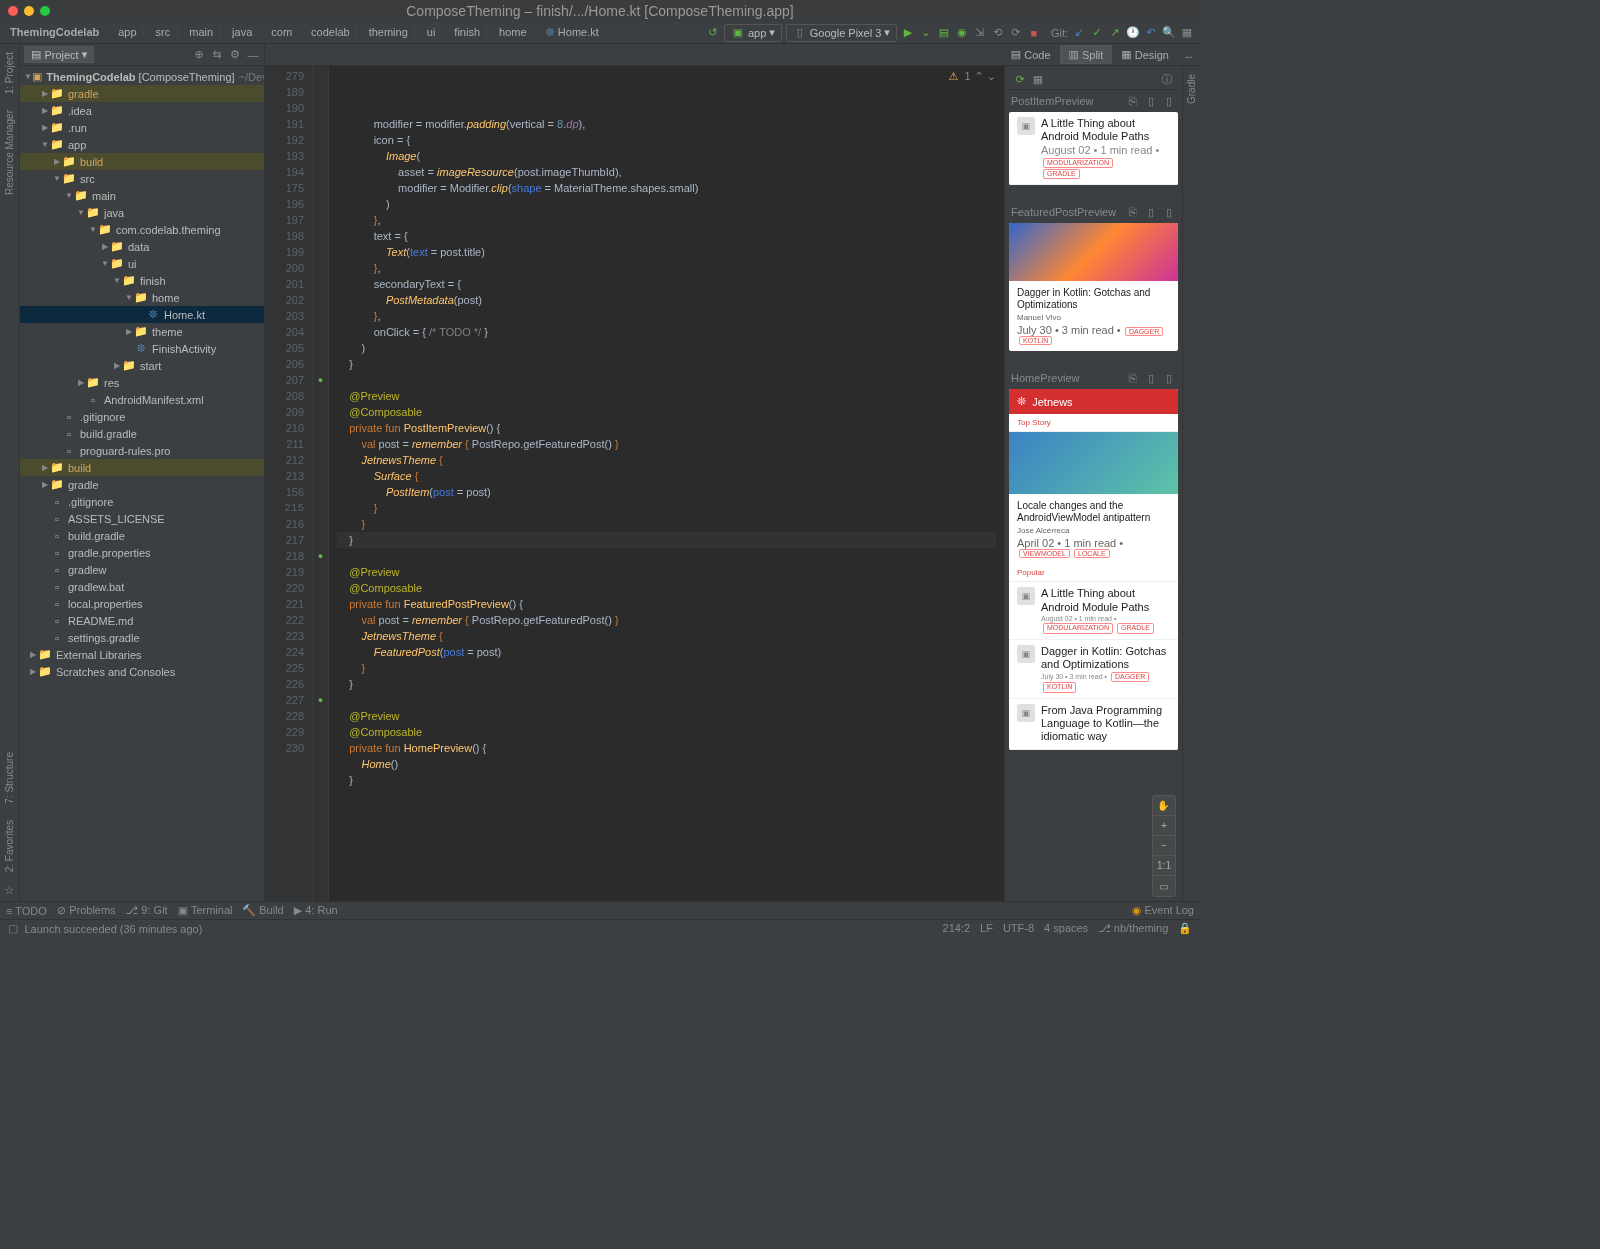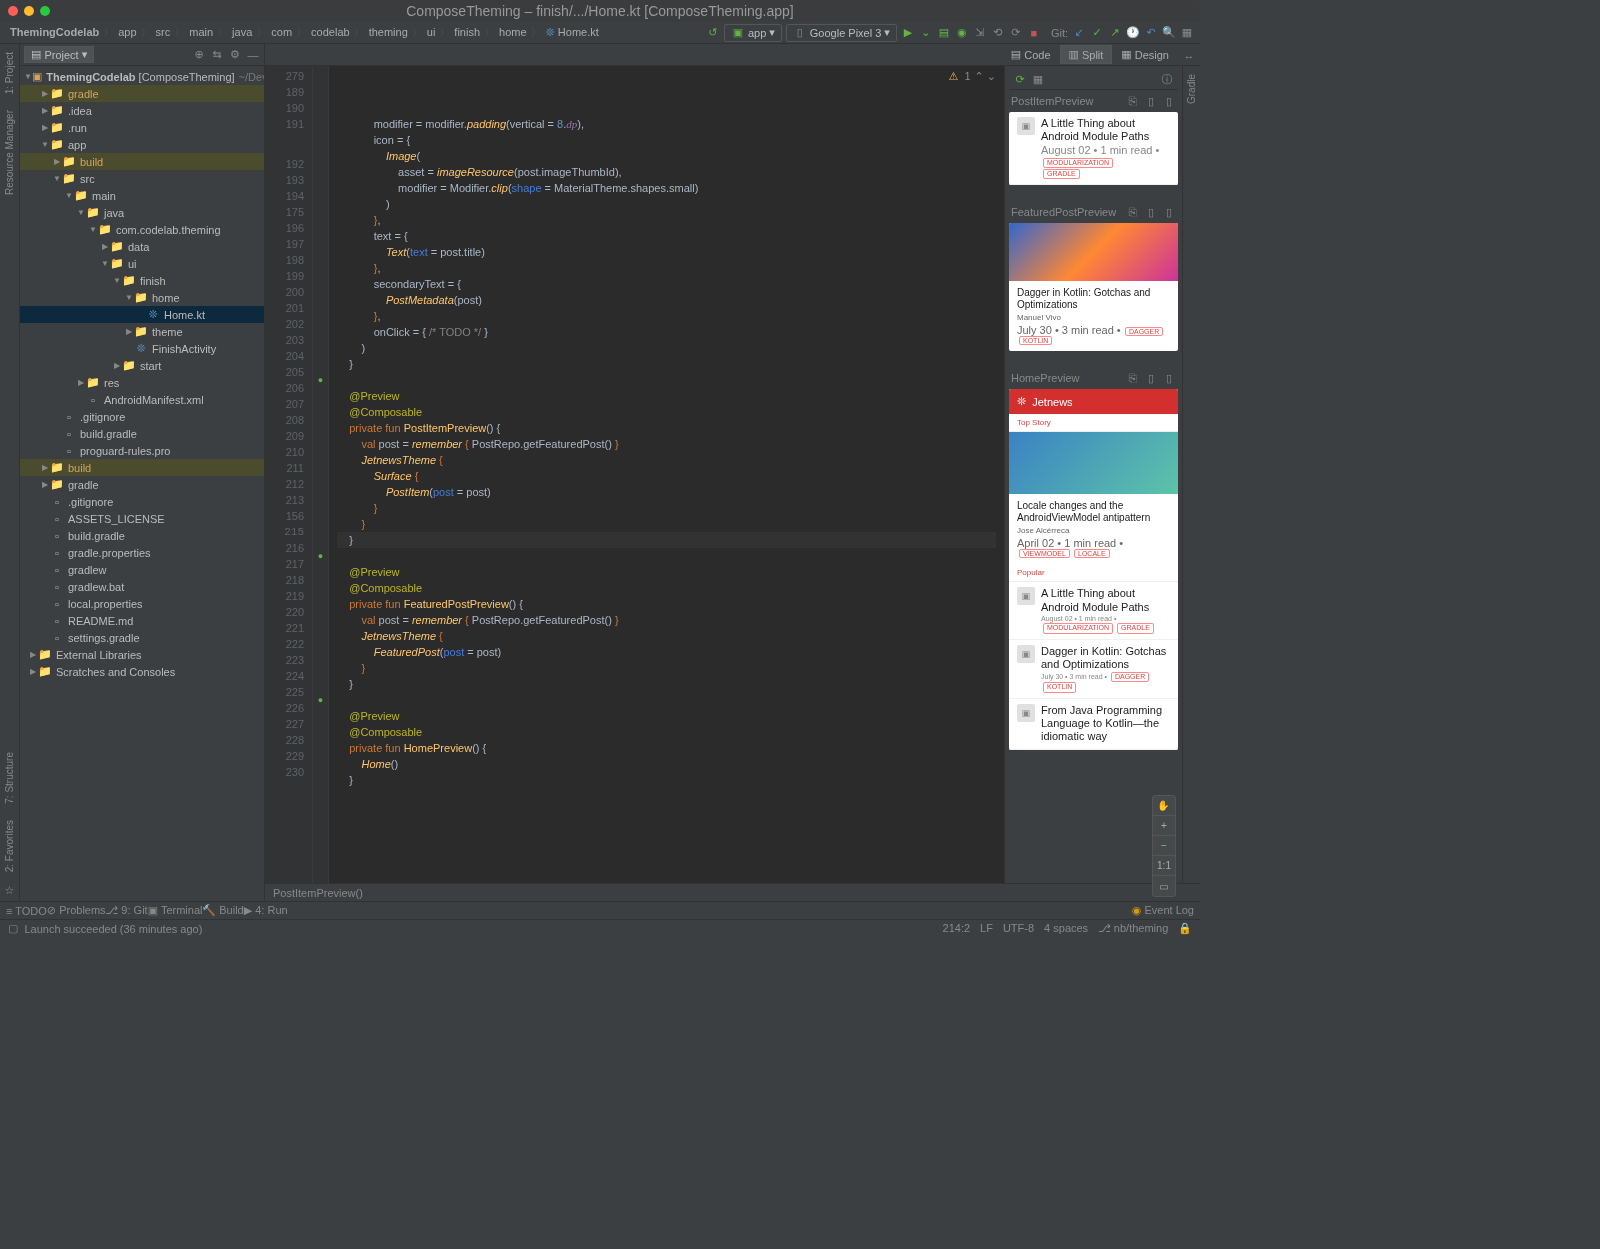--- a/index.html
+++ b/index.html
@@ -37,21 +37,21 @@
 .view-tab { padding: 2px 8px; color: #aaa; display: flex; align-items: center; gap: 3px; border: 1px solid transparent; cursor: pointer; }
 .view-tab.active { background: #4e5254; border: 1px solid #555; }
 .editor-split { flex: 1; display: flex; overflow: hidden; }
 .code-area { flex: 1; display: flex; overflow: hidden; position: relative; font-family: "Menlo", "Consolas", monospace; font-size: 11px; }
 .gutter { width: 48px; background: #313335; color: #606366; text-align: right; padding-right: 8px; padding-top: 2px; line-height: 16px; border-right: 1px solid #3a3a3a; }
 .gutter-extras { width: 16px; background: #313335; border-right: 1px solid #3a3a3a; padding-top: 2px; }
 .gutter-extras .mark { height: 16px; display: flex; align-items: center; justify-content: center; color: #62b543; font-size: 9px; }
 .code { flex: 1; padding: 2px 8px; line-height: 16px; white-space: pre; color: #a9b7c6; overflow: hidden; position: relative; }
 .code .kw { color: #cc7832; } .code .fn { color: #ffc66d; }
 .code .num { color: #6897bb; } .code .ann { color: #bbb529; } .code .cmt { color: #808080; }
-.code .id { color: #9876aa; font-family: Liberation Serif, serif; } .code .pm { color: #467cda; }
+.code .id { color: #9876aa; } .code .pm { color: #467cda; }
 .code .it { font-style: italic; }
 .code-line { height: 16px; }
 .code-line.cursor-line { background: #323232; }
 .editor-info { position: absolute; top: 2px; right: 8px; display: flex; align-items: center; gap: 4px; font-family: sans-serif; color: #888; }
 .preview-panel { width: 178px; background: #3c3f41; border-left: 1px solid #323232; overflow-y: auto; padding: 4px; }
 .preview-toolbar { height: 20px; display: flex; align-items: center; gap: 4px; padding: 0 4px; border-bottom: 1px solid #323232; }
 .preview-group { margin-bottom: 16px; }
 .preview-header { display: flex; align-items: center; color: #888; font-size: 10px; padding: 4px 2px; }
 .preview-header-icons { margin-left: auto; display: flex; gap: 4px; }
 .preview-card { background: #fff; border-radius: 2px; overflow: hidden; color: #222; }
@@ -60,21 +60,21 @@
 .card-title { font-size: 10px; font-weight: 500; color: #1a1a1a; line-height: 1.2; }
 .card-meta { font-size: 8px; color: #666; margin-top: 2px; }
 .tag { display: inline-block; padding: 0 3px; border: 1px solid #f88; color: #d44; font-size: 7px; border-radius: 2px; margin-left: 2px; }
 .app-header { background: #d32f2f; color: #fff; padding: 6px 8px; display: flex; align-items: center; gap: 6px; font-weight: 500; font-size: 11px; }
 .section-label { background: #fff; color: #d44; font-size: 8px; padding: 4px 8px; border-bottom: 1px solid #eee; }
 .row-item { display: flex; gap: 6px; padding: 5px 8px; border-bottom: 1px solid #f0f0f0; }
 .row-thumb { width: 18px; height: 18px; background: #e0e0e0; border-radius: 2px; flex-shrink: 0; display:flex; align-items:center; justify-content:center; font-size:9px; color:#888; }
 .row-text { font-size: 8px; line-height: 1.2; }
 .row-text .meta2 { color: #888; font-size: 7px; margin-top: 1px; }
 .breadcrumb-bottom { height: 18px; background: #3c3f41; border-top: 1px solid #323232; display: flex; align-items: center; padding: 0 8px; color: #888; font-size: 10px; }
-.bottom-toolbar { height: 18px; background: #3c3f41; border-top: 1px solid #323232; display: flex; align-items: center; padding: 0 6px; font-size: 10px; color: #888; }
+.bottom-toolbar { height: 18px; background: #3c3f41; border-top: 1px solid #323232; display: flex; align-items: center; padding: 0 6px; gap: 10px; font-size: 10px; color: #888; }
 .bottom-toolbar .right { margin-left: auto; display: flex; gap: 8px; align-items: center; }
 .statusbar { height: 18px; background: #3c3f41; border-top: 1px solid #323232; display: flex; align-items: center; padding: 0 8px; font-size: 10px; color: #888; }
 .statusbar .right { margin-left: auto; display: flex; gap: 10px; }
 .right-gutter { width: 18px; background: #3c3f41; border-left: 1px solid #323232; display:flex; flex-direction:column; align-items:center; padding-top:4px; }
 .zoom-ctrl { position: absolute; right: 24px; bottom: 40px; background: #45494a; border: 1px solid #555; border-radius: 3px; display: flex; flex-direction: column; width: 24px; }
 .zoom-ctrl > div { height: 20px; display: flex; align-items: center; justify-content: center; color: #aaa; border-bottom: 1px solid #555; cursor: pointer; font-size: 10px; }
 .zoom-ctrl > div:last-child { border-bottom: none; }
 </style>
 </head>
 <body>
@@ -326,21 +326,21 @@
       <div class="view-tab">▦ <span>Design</span></div>
       <span class="tb-icon" style="margin-left:4px;">↔</span>
     </div>
     <div class="editor-split">
       <div class="code-area">
         <div class="gutter" id="line-gutter">
             <div style="height: 16px;">279</div>
             <div style="height: 16px;">189</div>
             <div style="height: 16px;">190</div>
             <div style="height: 16px;">191</div>
-            <div style="height: 16px; margin-top: 24px;">192</div>
+            <div style="height: 16px;">192</div>
             <div style="height: 16px;">193</div>
             <div style="height: 16px;">194</div>
             <div style="height: 16px;">175</div>
             <div style="height: 16px;">196</div>
             <div style="height: 16px;">197</div>
             <div style="height: 16px;">198</div>
             <div style="height: 16px;">199</div>
             <div style="height: 16px;">200</div>
             <div style="height: 16px;">201</div>
             <div style="height: 16px;">202</div>
@@ -522,23 +522,20 @@
               </div>
           </div>
         </div>
       </div>
 
       <div class="right-gutter">
         <div class="gutter-label" style="writing-mode:vertical-rl;">Gradle</div>
       </div>
     </div>
 
-    <div class="breadcrumb-bottom">
-      <span>PostItemPreview()</span>
-    </div>
   </div>
 
   <div class="zoom-ctrl">
     <div>✋</div>
     <div>+</div>
     <div>−</div>
     <div>1:1</div>
     <div>▭</div>
   </div>
 </div>

